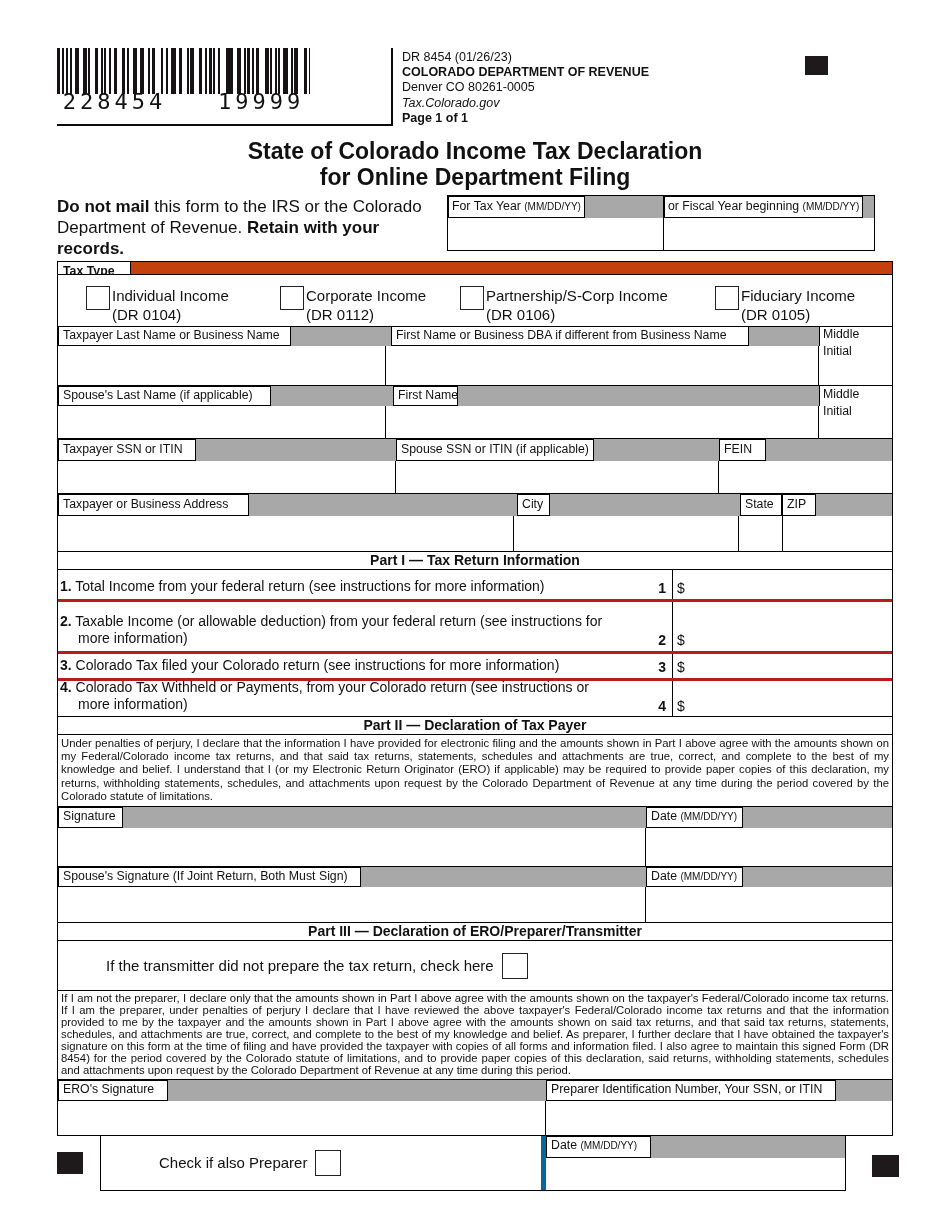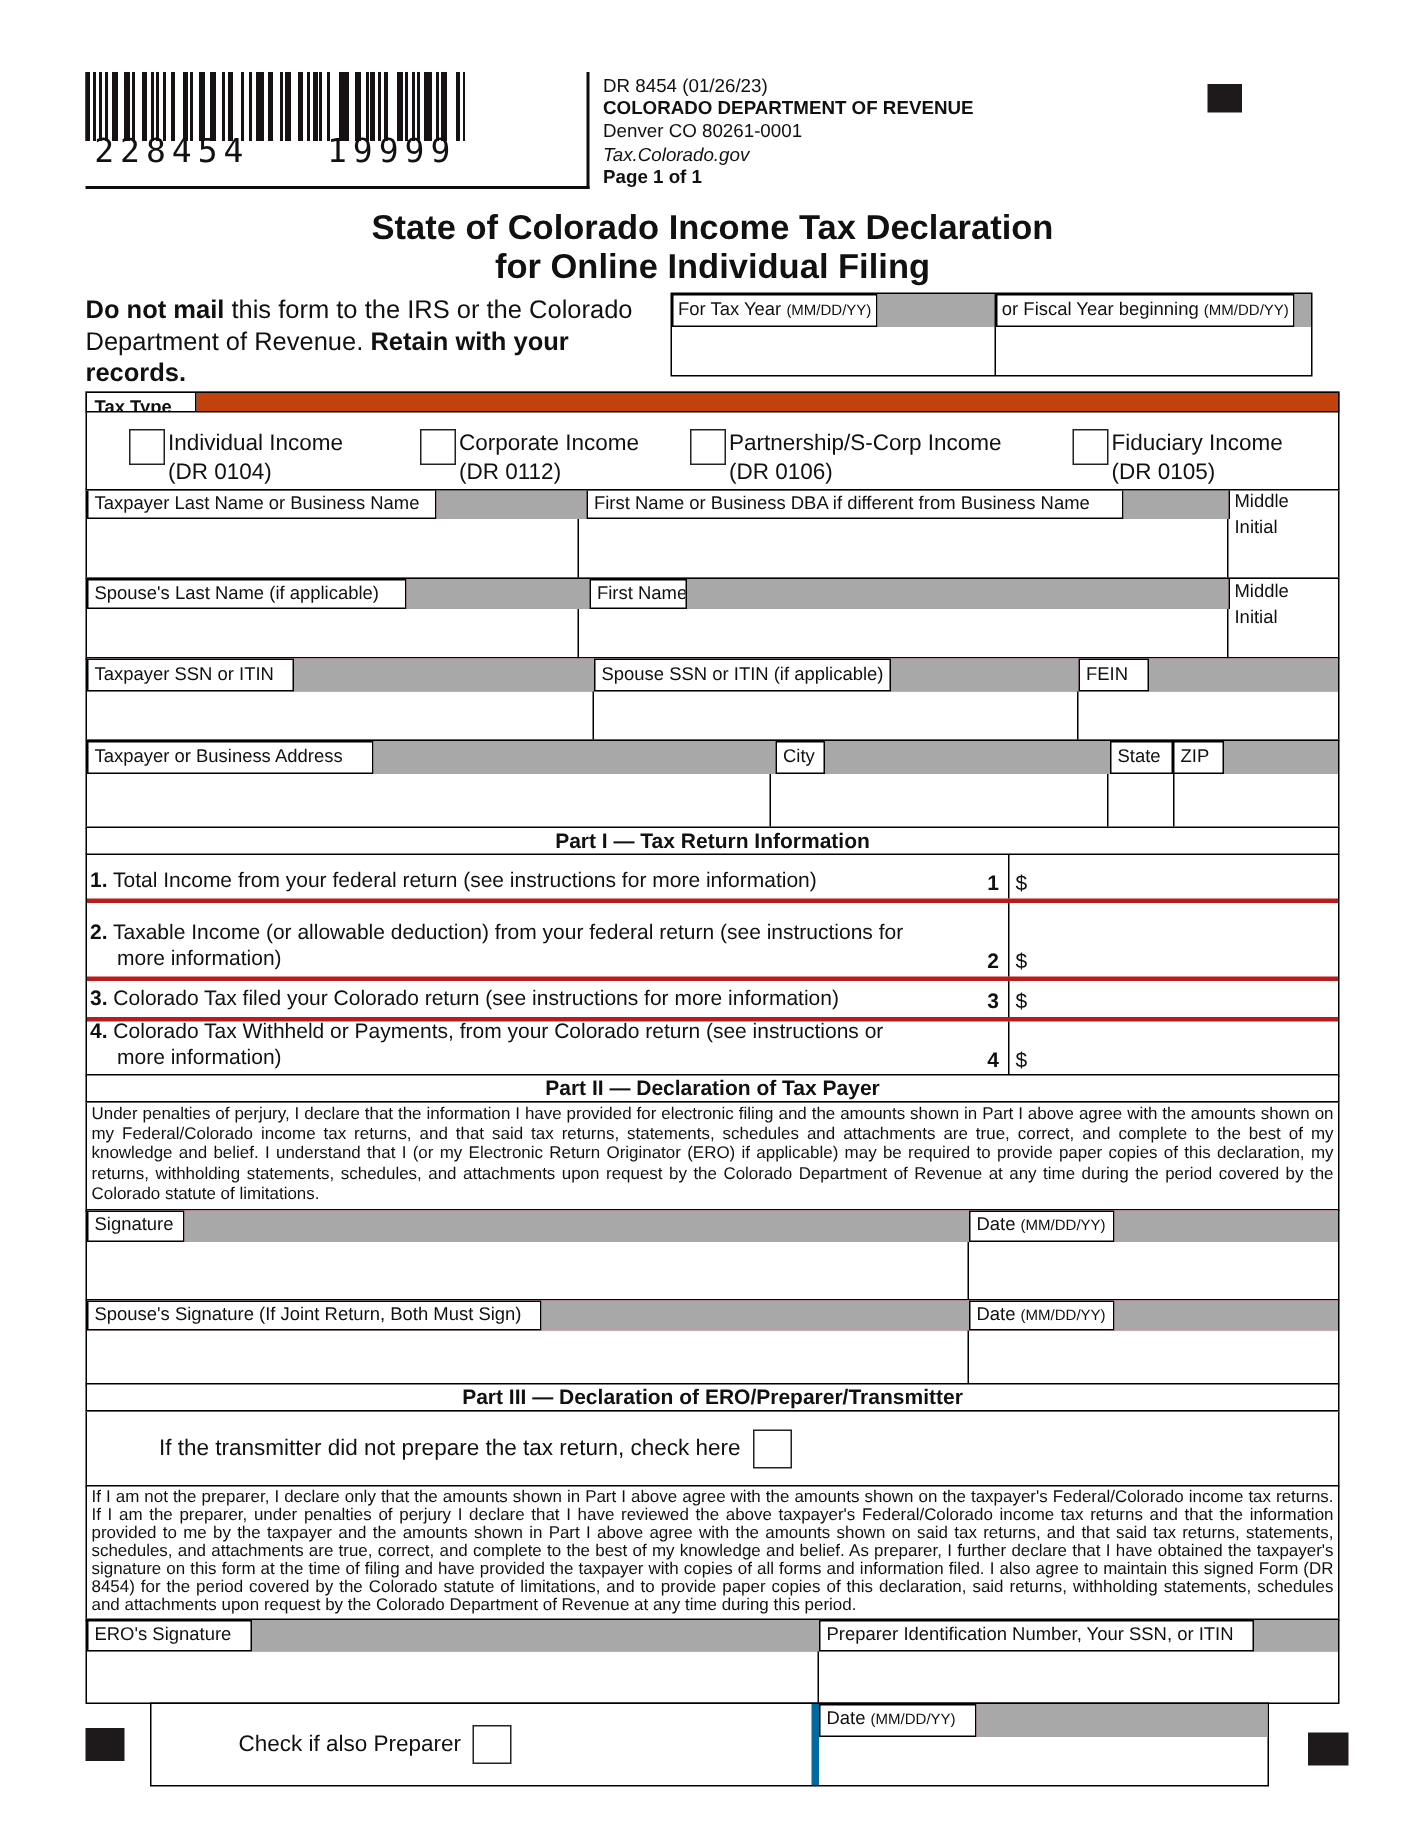--- a/index.html
+++ b/index.html
@@ -103,29 +103,29 @@
   <div class="content">
 
     <div class="top-row">
       <div class="barcode-block">
         <div class="barcode-bars"></div>
         <div class="barcode-num">228454   19999</div>
       </div>
       <div class="agency-block">
         <div>DR 8454 (01/26/23)</div>
         <div class="b">COLORADO DEPARTMENT OF REVENUE</div>
-        <div>Denver CO 80261-0001</div>
+        <div>Denver CO 80261-0005</div>
         <div class="i">Tax.Colorado.gov</div>
         <div class="b">Page 1 of 1</div>
       </div>
     </div>
 
     <div class="title">
       <div>State of Colorado Income Tax Declaration</div>
-      <div>for Online Individual Filing</div>
+      <div>for Online Department Filing</div>
     </div>
 
     <div class="notice-row">
       <div class="notice">
         <span class="b">Do not mail</span><span> this form to the IRS or the Colorado Department of Revenue. </span><span class="b">Retain with your records.</span>
       </div>
       <div class="taxyear-box">
         <div class="ty-col">
           <div class="ty-hdr">
             <span class="ty-lbl"><span>For Tax Year</span> <span class="sm">(MM/DD/YY)</span></span>

